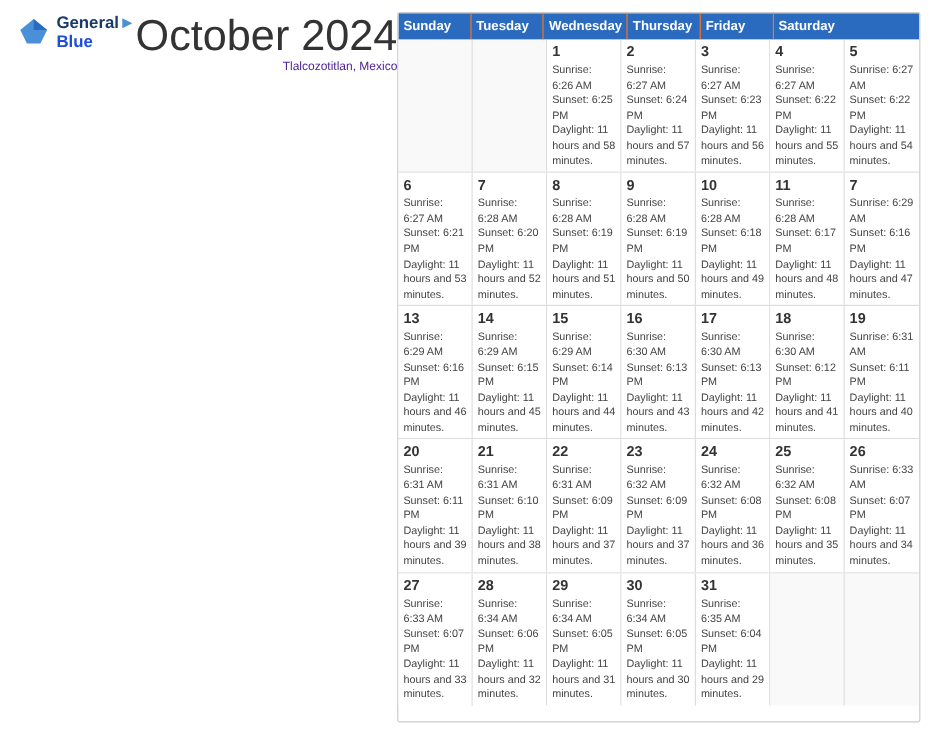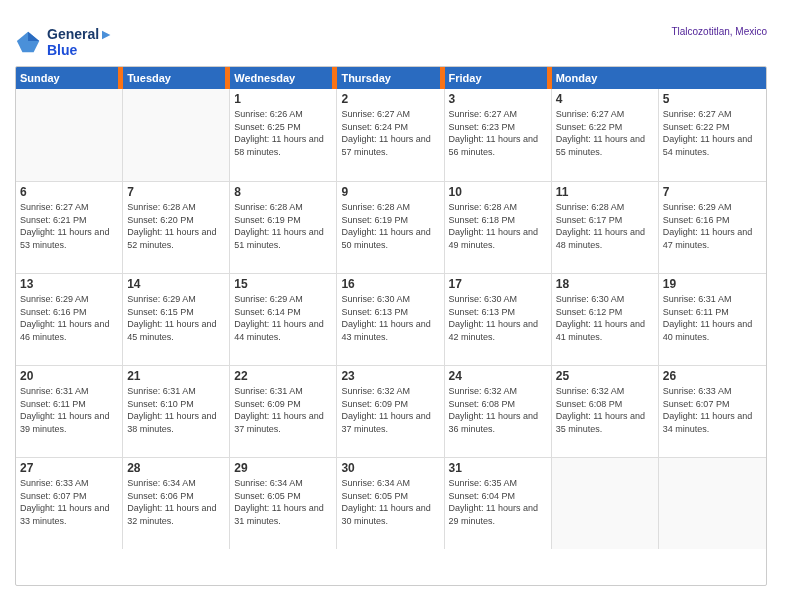--- a/index.html
+++ b/index.html
@@ -6,23 +6,23 @@
     body {
       width: 792px;
       height: 612px;
       font-family: Arial, sans-serif;
       background: #fff;
       overflow: hidden;
     }
     .page {
       width: 782px;
       height: 612px;
-      padding: 26px 15px;
-      display: flex;
-      flex-direction: column;
+      padding: 10px 15px;
+      display: flex;
+      flex-direction: row;
     }
     .header {
       display: flex;
       align-items: flex-start;
       justify-content: space-between;
       margin-bottom: 8px;
     }
     .logo {
       display: flex;
       align-items: center;
@@ -55,21 +55,21 @@
       display: grid;
       grid-template-columns: repeat(7, 1fr);
       background: #2a6bc0;
     }
     .cal-header-cell {
       color: #fff;
       font-size: 11px;
       font-weight: bold;
       padding: 5px 4px;
       text-align: left;
-      border-right: 5px solid #f97316;
+      border-right: 1px solid #f97316;
     }
     .cal-header-cell:last-child { border-right: none; }
     .cal-body {
       display: flex;
       flex-direction: column;
     }
     .cal-row {
       display: grid;
       grid-template-columns: repeat(7, 1fr);
       border-top: 1px solid #ddd;
@@ -106,32 +106,33 @@
       <svg class="logo-icon" viewBox="0 0 30 30" xmlns="http://www.w3.org/2000/svg">
         <polygon points="14,4 26,14 20,26 8,26 2,14" fill="#4a90d9"></polygon>
         <polygon points="14,4 26,14 14,14" fill="#2a6bc0"></polygon>
       </svg>
       <div>
         <div style="font-size:14px;font-weight:bold;color:#1a3a6b;">General<span style="color:#4a90d9;">►</span></div>
         <div style="font-size:14px;font-weight:bold;color:#1d4ed8;">Blue</div>
       </div>
     </div>
     <div class="title-section">
+      <div class="month-title">October 2024</div>
       <div class="location">Tlalcozotitlan, Mexico</div>
     </div>
   </div>
 
   <div class="calendar">
     <div class="cal-header">
       <div class="cal-header-cell">Sunday</div>
       <div class="cal-header-cell">Tuesday</div>
       <div class="cal-header-cell">Wednesday</div>
       <div class="cal-header-cell">Thursday</div>
       <div class="cal-header-cell">Friday</div>
-      <div class="cal-header-cell">Monday</div>
+      <div class="cal-header-cell">Saturday</div>
     </div>
     <div class="cal-body" id="cal-body">
     <div class="cal-row" style="min-height: 92px;">
           <div class="cal-cell empty"></div>
           <div class="cal-cell empty"></div>
           <div class="cal-cell">
             <div class="day-num">1</div>
             <div class="day-info">Sunrise: 6:26 AM<br>Sunset: 6:25 PM<br>Daylight: 11 hours and 58 minutes.</div>
           </div>
           <div class="cal-cell">

